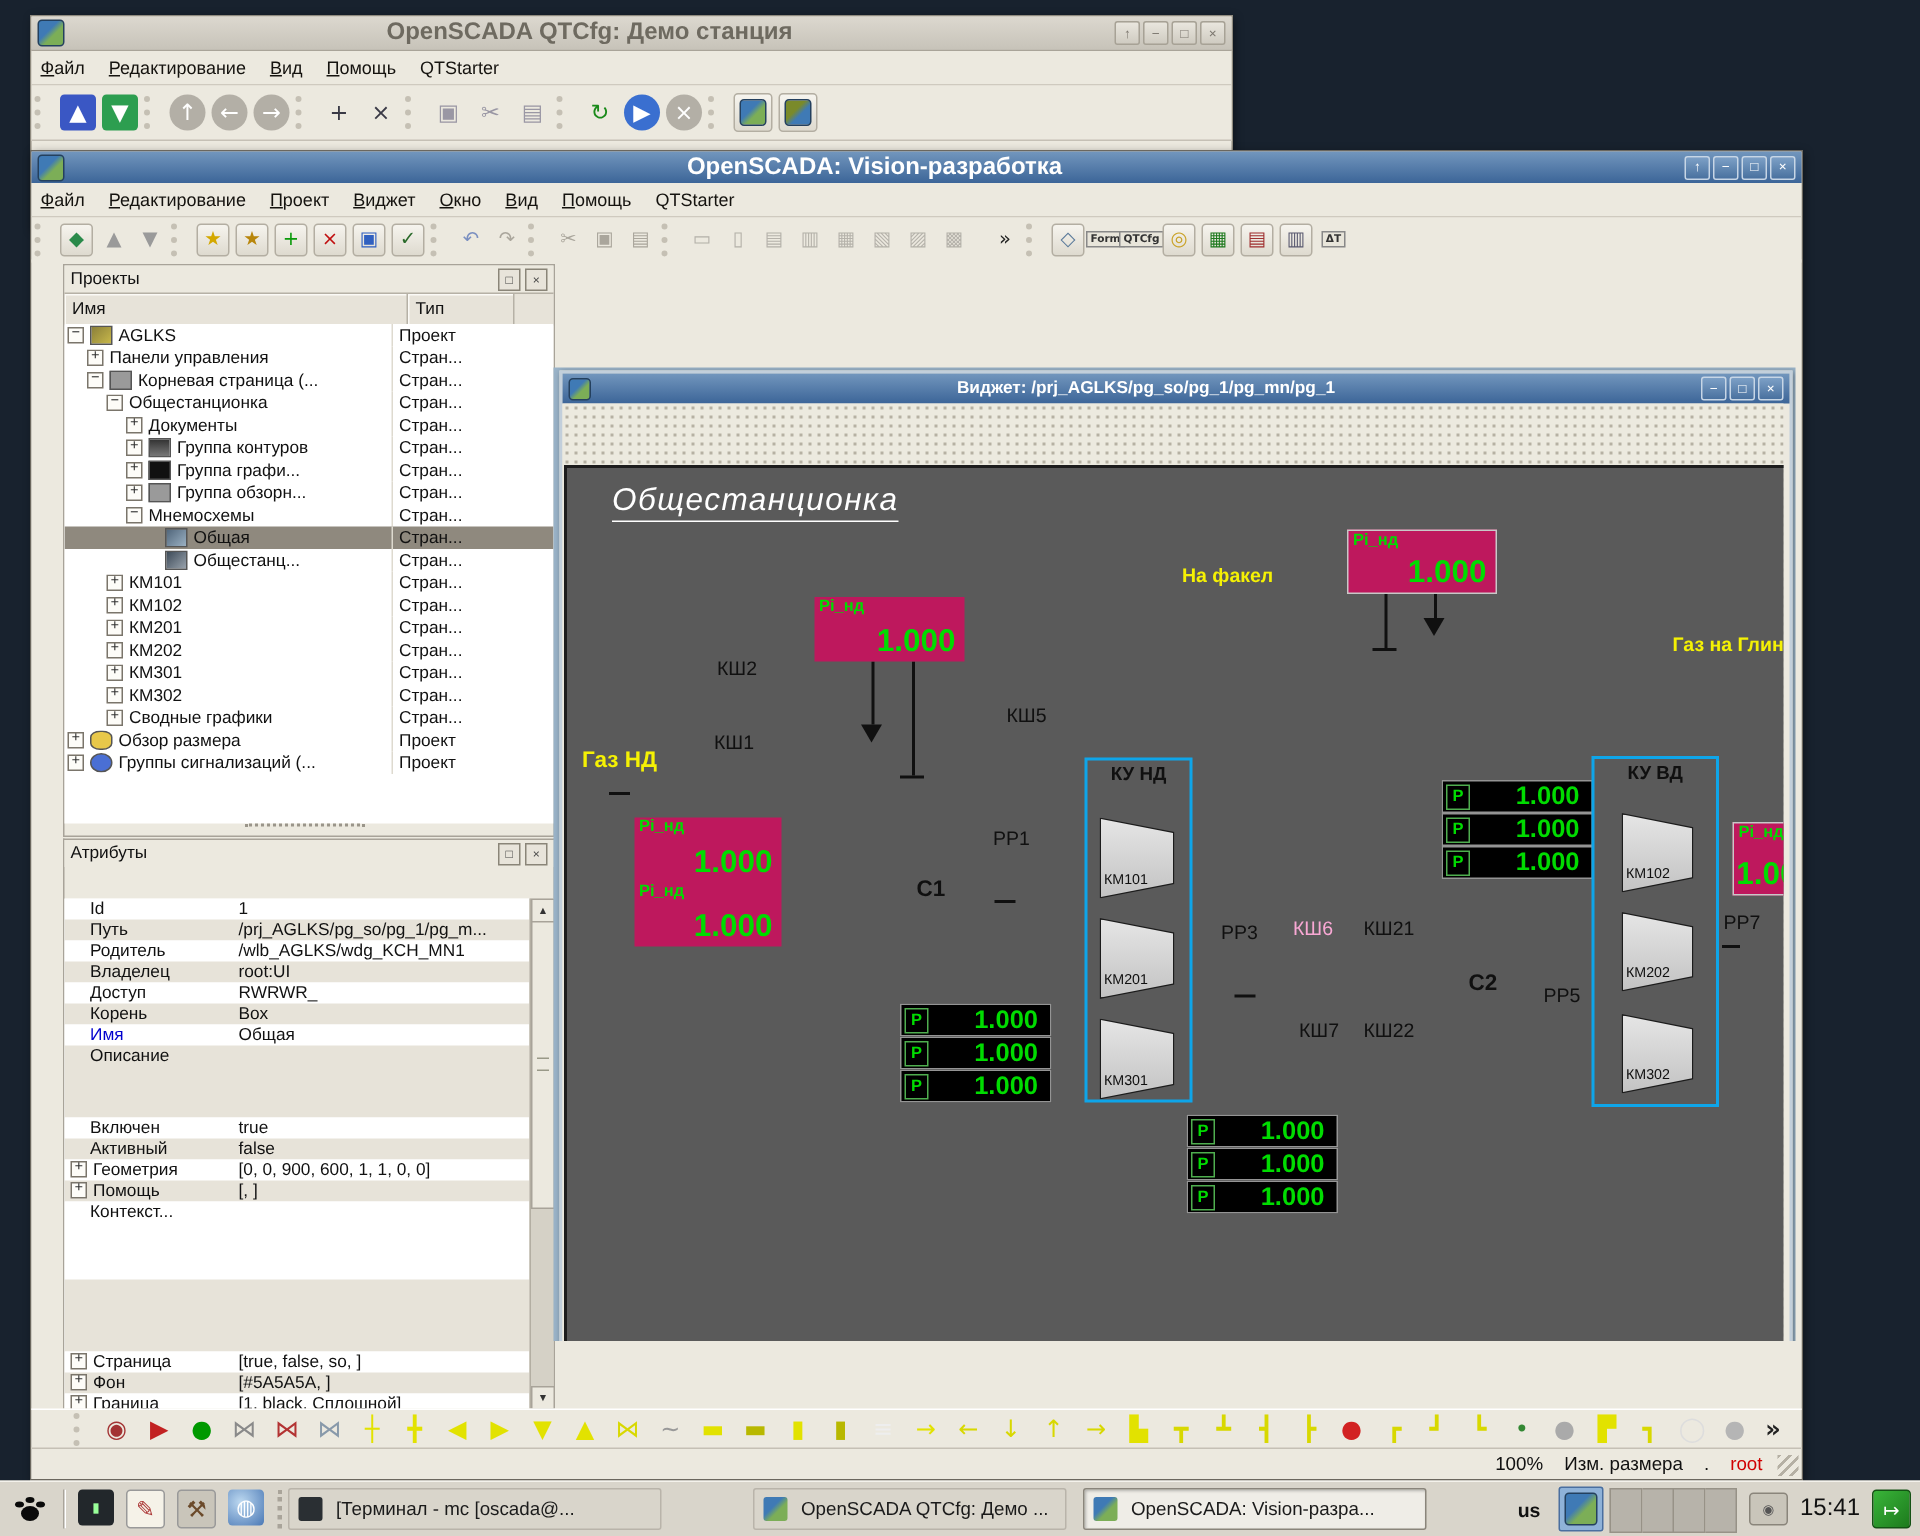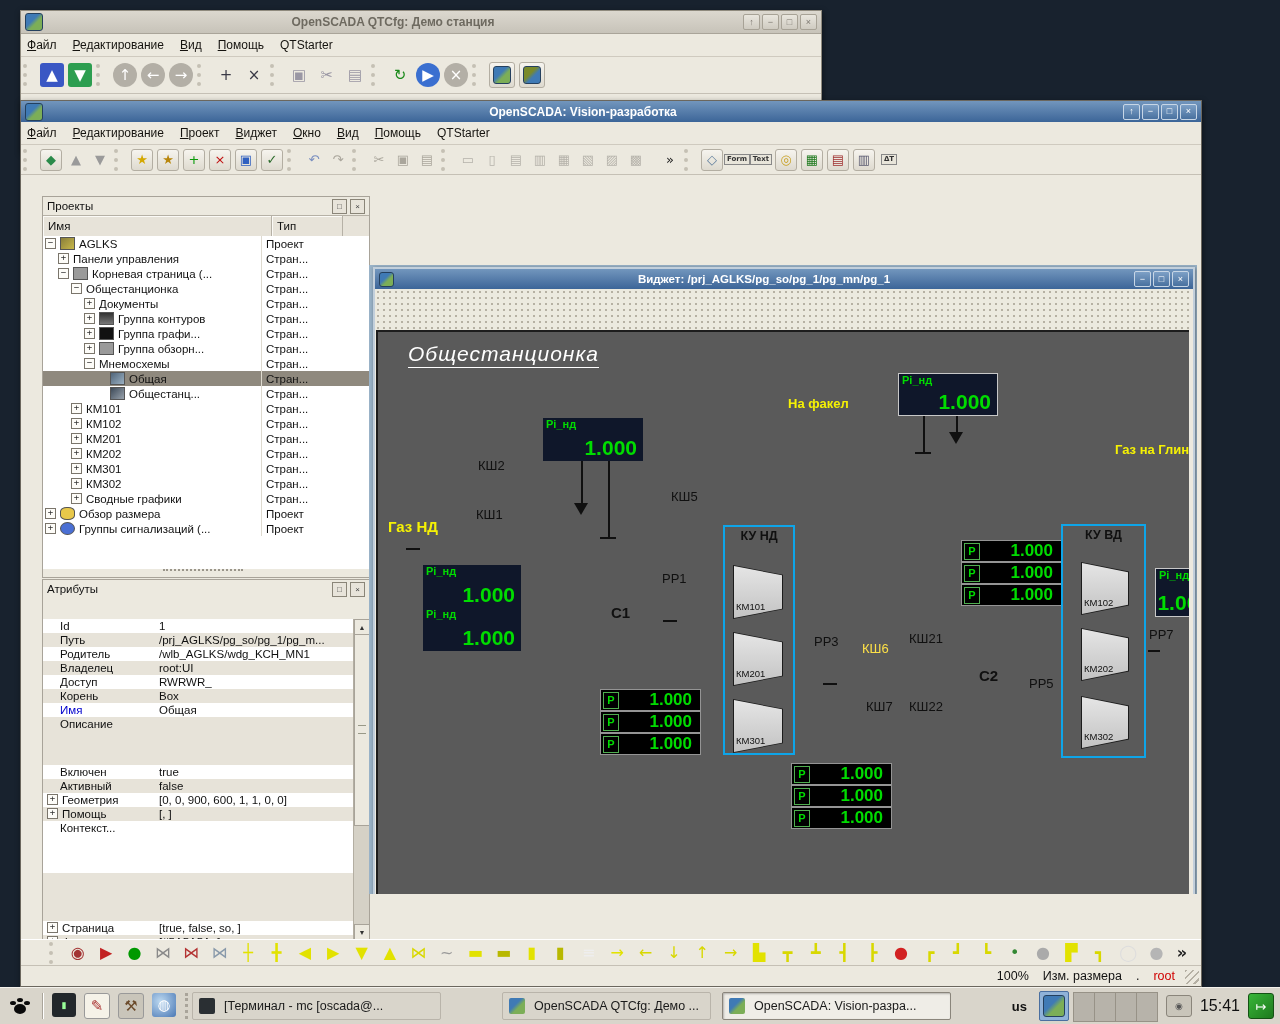--- a/index.html
+++ b/index.html
@@ -6,21 +6,21 @@
   #root{position:relative;width:1280px;height:1024px;background:#18222e;overflow:hidden;
         font-family:"Liberation Sans",sans-serif;font-size:12px;color:#111;}
   .abs{position:absolute;}
   u{text-decoration:underline;}
 
   
   .window{position:absolute;background:#ece9df;border:1px solid #8f8a7e;box-shadow:1px 2px 6px rgba(0,0,0,.45);}
   .titlebar{height:22px;display:flex;align-items:center;padding:0 4px;gap:4px;}
   .tb-gray{background:linear-gradient(#dcd8cf,#c7c3b9);border-bottom:1px solid #a9a499;}
   .tb-blue{background:linear-gradient(#7296bd,#3c6598);}
-  .tb-title{flex:1;text-align:center;font-weight:bold;font-size:12px;overflow:hidden;white-space:nowrap;}
+  .tb-title{flex:1;text-align:center;font-weight:bold;font-size:16px;overflow:hidden;white-space:nowrap;}
   .tb-gray .tb-title{color:#6e6a60;}
   .tb-blue .tb-title{color:#fff;}
   .logo16{width:16px;height:16px;border-radius:3px;background:linear-gradient(135deg,#3f7ab5 40%,#7cae57 60%);border:1px solid #24405e;flex:none;}
   .winbtns{display:flex;gap:2px;flex:none;}
   .wbtn{width:15px;height:14px;display:flex;align-items:center;justify-content:center;font-size:9px;line-height:1;
         border:1px solid #98a7b8;border-radius:2px;}
   .wbtn.gray{background:linear-gradient(#e9e6de,#cfcbc1);color:#7d7growth870;color:#7d7870;border-color:#a7a296;}
   .wbtn.blue{background:linear-gradient(#7da0c6,#49719f);color:#fff;border-color:#c7d6e6;}
 
   .menubar{display:flex;align-items:center;height:22px;padding:0 6px;gap:16px;background:#ece9df;border-bottom:1px solid #cfcabf;}
@@ -68,21 +68,21 @@
         display:flex;align-items:center;justify-content:center;font-size:11.5px;color:#24221e;
         writing-mode:vertical-rl;transform:rotate(180deg);padding:8px 0;}
 
   
   #mdi{position:absolute;left:348px;top:72px;right:4px;bottom:46px;background:#9ab3c8;overflow:hidden;}
   #widgetWin{position:absolute;left:4px;top:2px;width:818px;height:727px;background:#ece9df;border:2px solid #c2cfdb;box-shadow:1px 1px 4px rgba(0,0,0,.4);}
   #canvas{position:absolute;left:0;top:20px;width:814px;height:690px;background:#ecead f;background-color:#eceadf;
           background-image:radial-gradient(#b6b1a3 1px,transparent 1px);background-size:6px 6px;overflow:hidden;}
   #scheme{position:absolute;left:1px;top:41px;width:900px;height:601px;border:2px solid #1d1d1d;}
   .slabel{position:absolute;white-space:nowrap;}
-  .pidisp{position:absolute;background:#0f172a;}
+  .pidisp{position:absolute;background:#be185d;}
   .pidisp .plab{position:absolute;left:3px;top:0px;font-size:11px;font-weight:bold;color:#00dc00;}
   .pidisp .pval{position:absolute;right:6px;bottom:1px;font-size:21px;font-weight:bold;color:#00dc00;}
   .prow{height:22px;display:flex;align-items:center;background:#000;border:1px solid #949494;box-sizing:border-box;}
   .prow .pbadge{width:14px;height:15px;border:1px solid #4fae4f;color:#00dc00;font-size:11px;font-weight:bold;
                 display:flex;align-items:center;justify-content:center;margin-left:2px;}
   .prow .pv{flex:1;text-align:right;padding-right:8px;font-size:17px;font-weight:bold;color:#00dc00;}
   .cbox{position:absolute;border:2px solid #0ea5e9;}
   .cbox .ctitle{position:absolute;top:2px;left:0;right:0;text-align:center;font-weight:bold;font-size:12.5px;color:#101010;}
   .cunit{position:absolute;background:#1c1c1c;}
   .cunit .cin{position:absolute;left:1px;top:1px;right:1px;bottom:1px;background:linear-gradient(180deg,#e5e5e5,#c3c3c3);}
@@ -214,32 +214,32 @@
         <div class="tbtn small" style="color: rgb(181, 178, 170);">▧</div>
         <div class="tbtn small" style="color: rgb(181, 178, 170);">▨</div>
         <div class="tbtn small" style="color: rgb(181, 178, 170);">▩</div>
         <div class="tbtn small" style="color: rgb(34, 34, 34); margin-left: 12px;">»</div>
         <div class="tsep"></div>
         <div class="tbtn boxed small" style="color: rgb(90, 122, 154);">◇</div>
         <div class="tbtn small">
           <span class="iconlabel">Form</span>
         </div>
         <div class="tbtn small">
-          <span class="iconlabel">Text</span>
+          <span class="iconlabel">QTCfg</span>
         </div>
         <div class="tbtn boxed small" style="color: rgb(201, 162, 39);">◎</div>
         <div class="tbtn boxed small" style="color: rgb(30, 122, 30);">▦</div>
         <div class="tbtn boxed small" style="color: rgb(160, 48, 48);">▤</div>
         <div class="tbtn boxed small" style="color: rgb(90, 90, 112);">▥</div>
         <div class="tbtn small">
           <span class="iconlabel">ΔT</span>
         </div>
       </div>
 
-    <div class="abs" id="visionBody" style="left:0;top:72px;right:0;bottom:46px;background:#ece9df;margin-top:20px;">
+    <div class="abs" id="visionBody" style="left:0;top:72px;right:0;bottom:46px;background:#ece9df;">
 
       <div id="sideTabs">
           <div class="vtab" style="top: 6px; height: 70px;">Проекты</div>
           <div class="vtab" style="top: 80px; height: 62px;">Виджет</div>
           <div class="vtab" style="top: 388px; height: 78px;">Атрибуты</div>
           <div class="vtab" style="top: 470px; height: 56px;">Связи</div>
         </div>
 
       <div class="panel" id="projPanel" style="left:21px;top:3px;width:326px;height:380px;">
         <div class="phead">
@@ -553,21 +553,21 @@
                 <div class="abs" style="left: 30px; top: 10px; font-size: 21px; font-style: italic; color: rgb(255, 255, 255); border-bottom: 1px solid rgb(255, 255, 255); padding-bottom: 1px; letter-spacing: 1px;">Общестанционка</div>
                 <div class="slabel" style="left: 10px; top: 186px; font-size: 15px; color: rgb(245, 241, 4); font-weight: bold;">Газ НД</div>
                 <div class="slabel" style="left: 410px; top: 64px; font-size: 13px; color: rgb(245, 241, 4); font-weight: bold;">На факел</div>
                 <div class="slabel" style="left: 737px; top: 110px; font-size: 13px; color: rgb(245, 241, 4); font-weight: bold;">Газ на Глинск</div>
                 <div class="slabel" style="left: 100px; top: 126px; font-size: 13px; color: rgb(16, 16, 16);">КШ2</div>
                 <div class="slabel" style="left: 98px; top: 175px; font-size: 13px; color: rgb(16, 16, 16);">КШ1</div>
                 <div class="slabel" style="left: 293px; top: 157px; font-size: 13px; color: rgb(16, 16, 16);">КШ5</div>
                 <div class="slabel" style="left: 284px; top: 239px; font-size: 13px; color: rgb(16, 16, 16);">РР1</div>
                 <div class="slabel" style="left: 233px; top: 272px; font-size: 15px; color: rgb(16, 16, 16); font-weight: bold;">С1</div>
                 <div class="slabel" style="left: 436px; top: 302px; font-size: 13px; color: rgb(16, 16, 16);">РР3</div>
-                <div class="slabel" style="left: 484px; top: 309px; font-size: 13px; color: #fde047;">КШ6</div>
+                <div class="slabel" style="left: 484px; top: 299px; font-size: 13px; color: #f9a8d4;">КШ6</div>
                 <div class="slabel" style="left: 531px; top: 299px; font-size: 13px; color: rgb(16, 16, 16);">КШ21</div>
                 <div class="slabel" style="left: 488px; top: 367px; font-size: 13px; color: rgb(16, 16, 16);">КШ7</div>
                 <div class="slabel" style="left: 531px; top: 367px; font-size: 13px; color: rgb(16, 16, 16);">КШ22</div>
                 <div class="slabel" style="left: 601px; top: 335px; font-size: 15px; color: rgb(16, 16, 16); font-weight: bold;">С2</div>
                 <div class="slabel" style="left: 651px; top: 344px; font-size: 13px; color: rgb(16, 16, 16);">РР5</div>
                 <div class="slabel" style="left: 771px; top: 295px; font-size: 13px; color: rgb(16, 16, 16);">РР7</div>
                 <div class="pline" style="left: 203px; top: 129px; width: 2px; height: 42px;"></div>
                 <div class="parrow" style="left: 196px; top: 171px;"></div>
                 <div class="pline" style="left: 230px; top: 129px; width: 2px; height: 76px;"></div>
                 <div class="pline" style="left: 222px; top: 205px; width: 16px; height: 2px;"></div>

